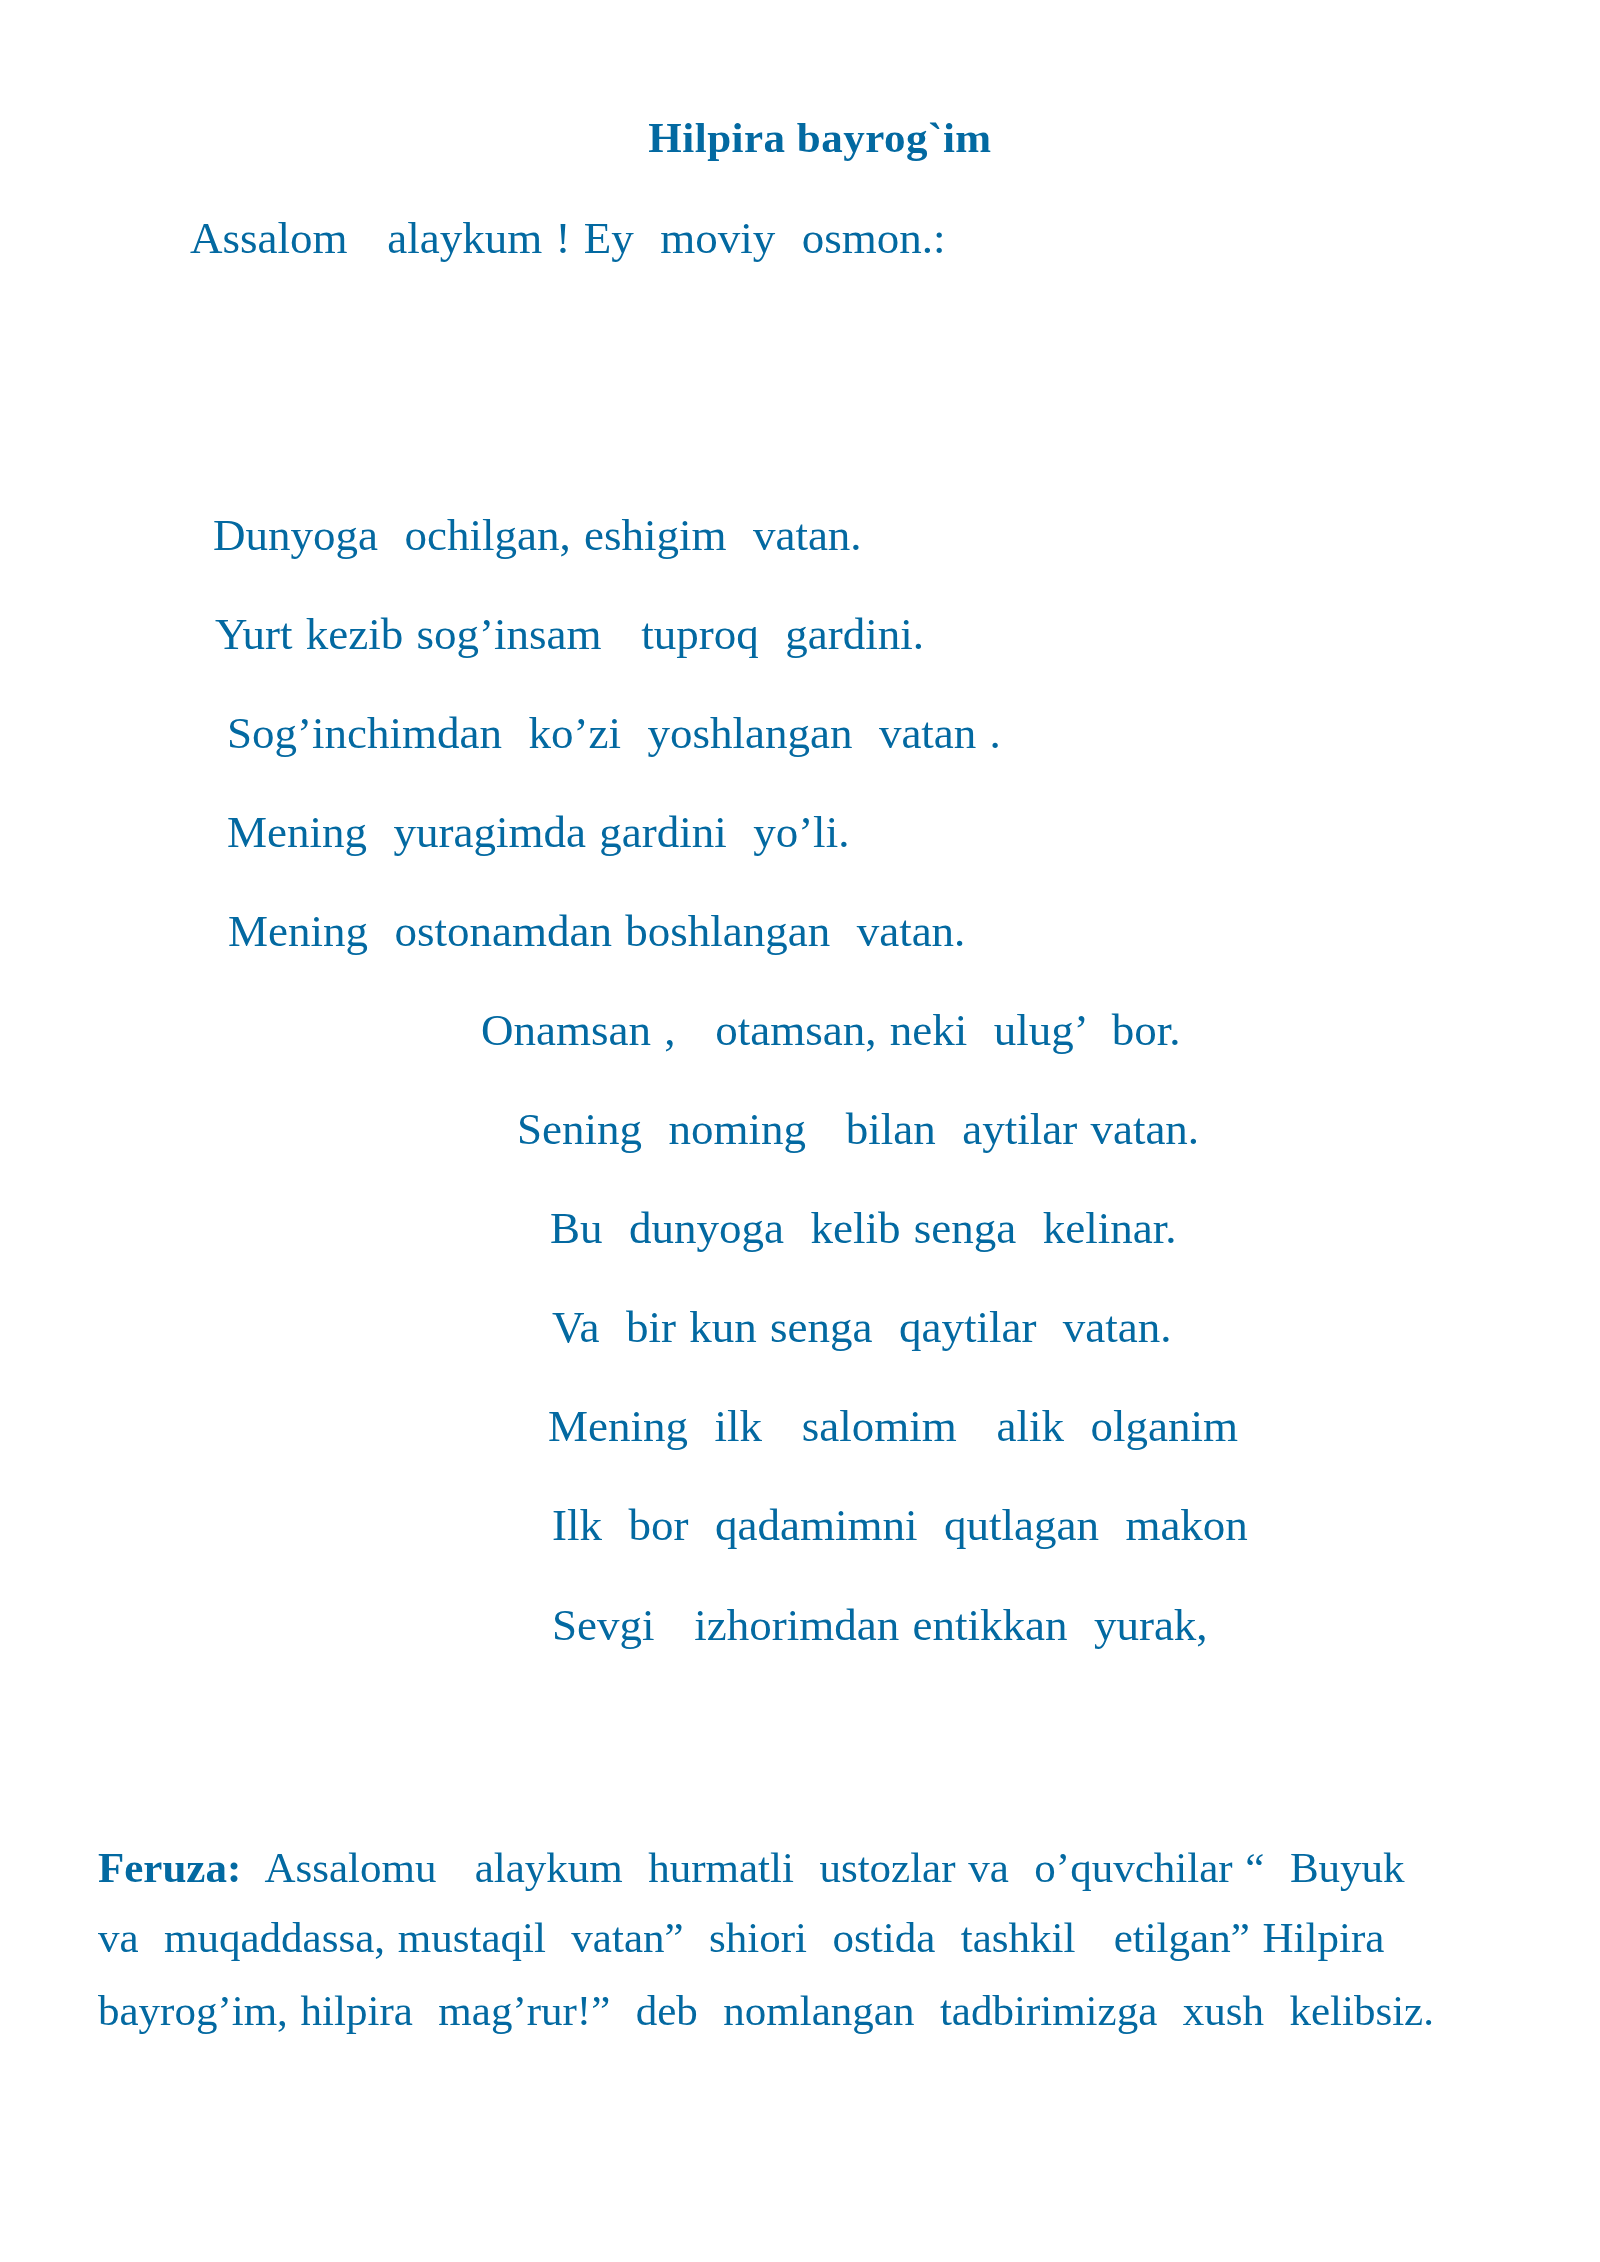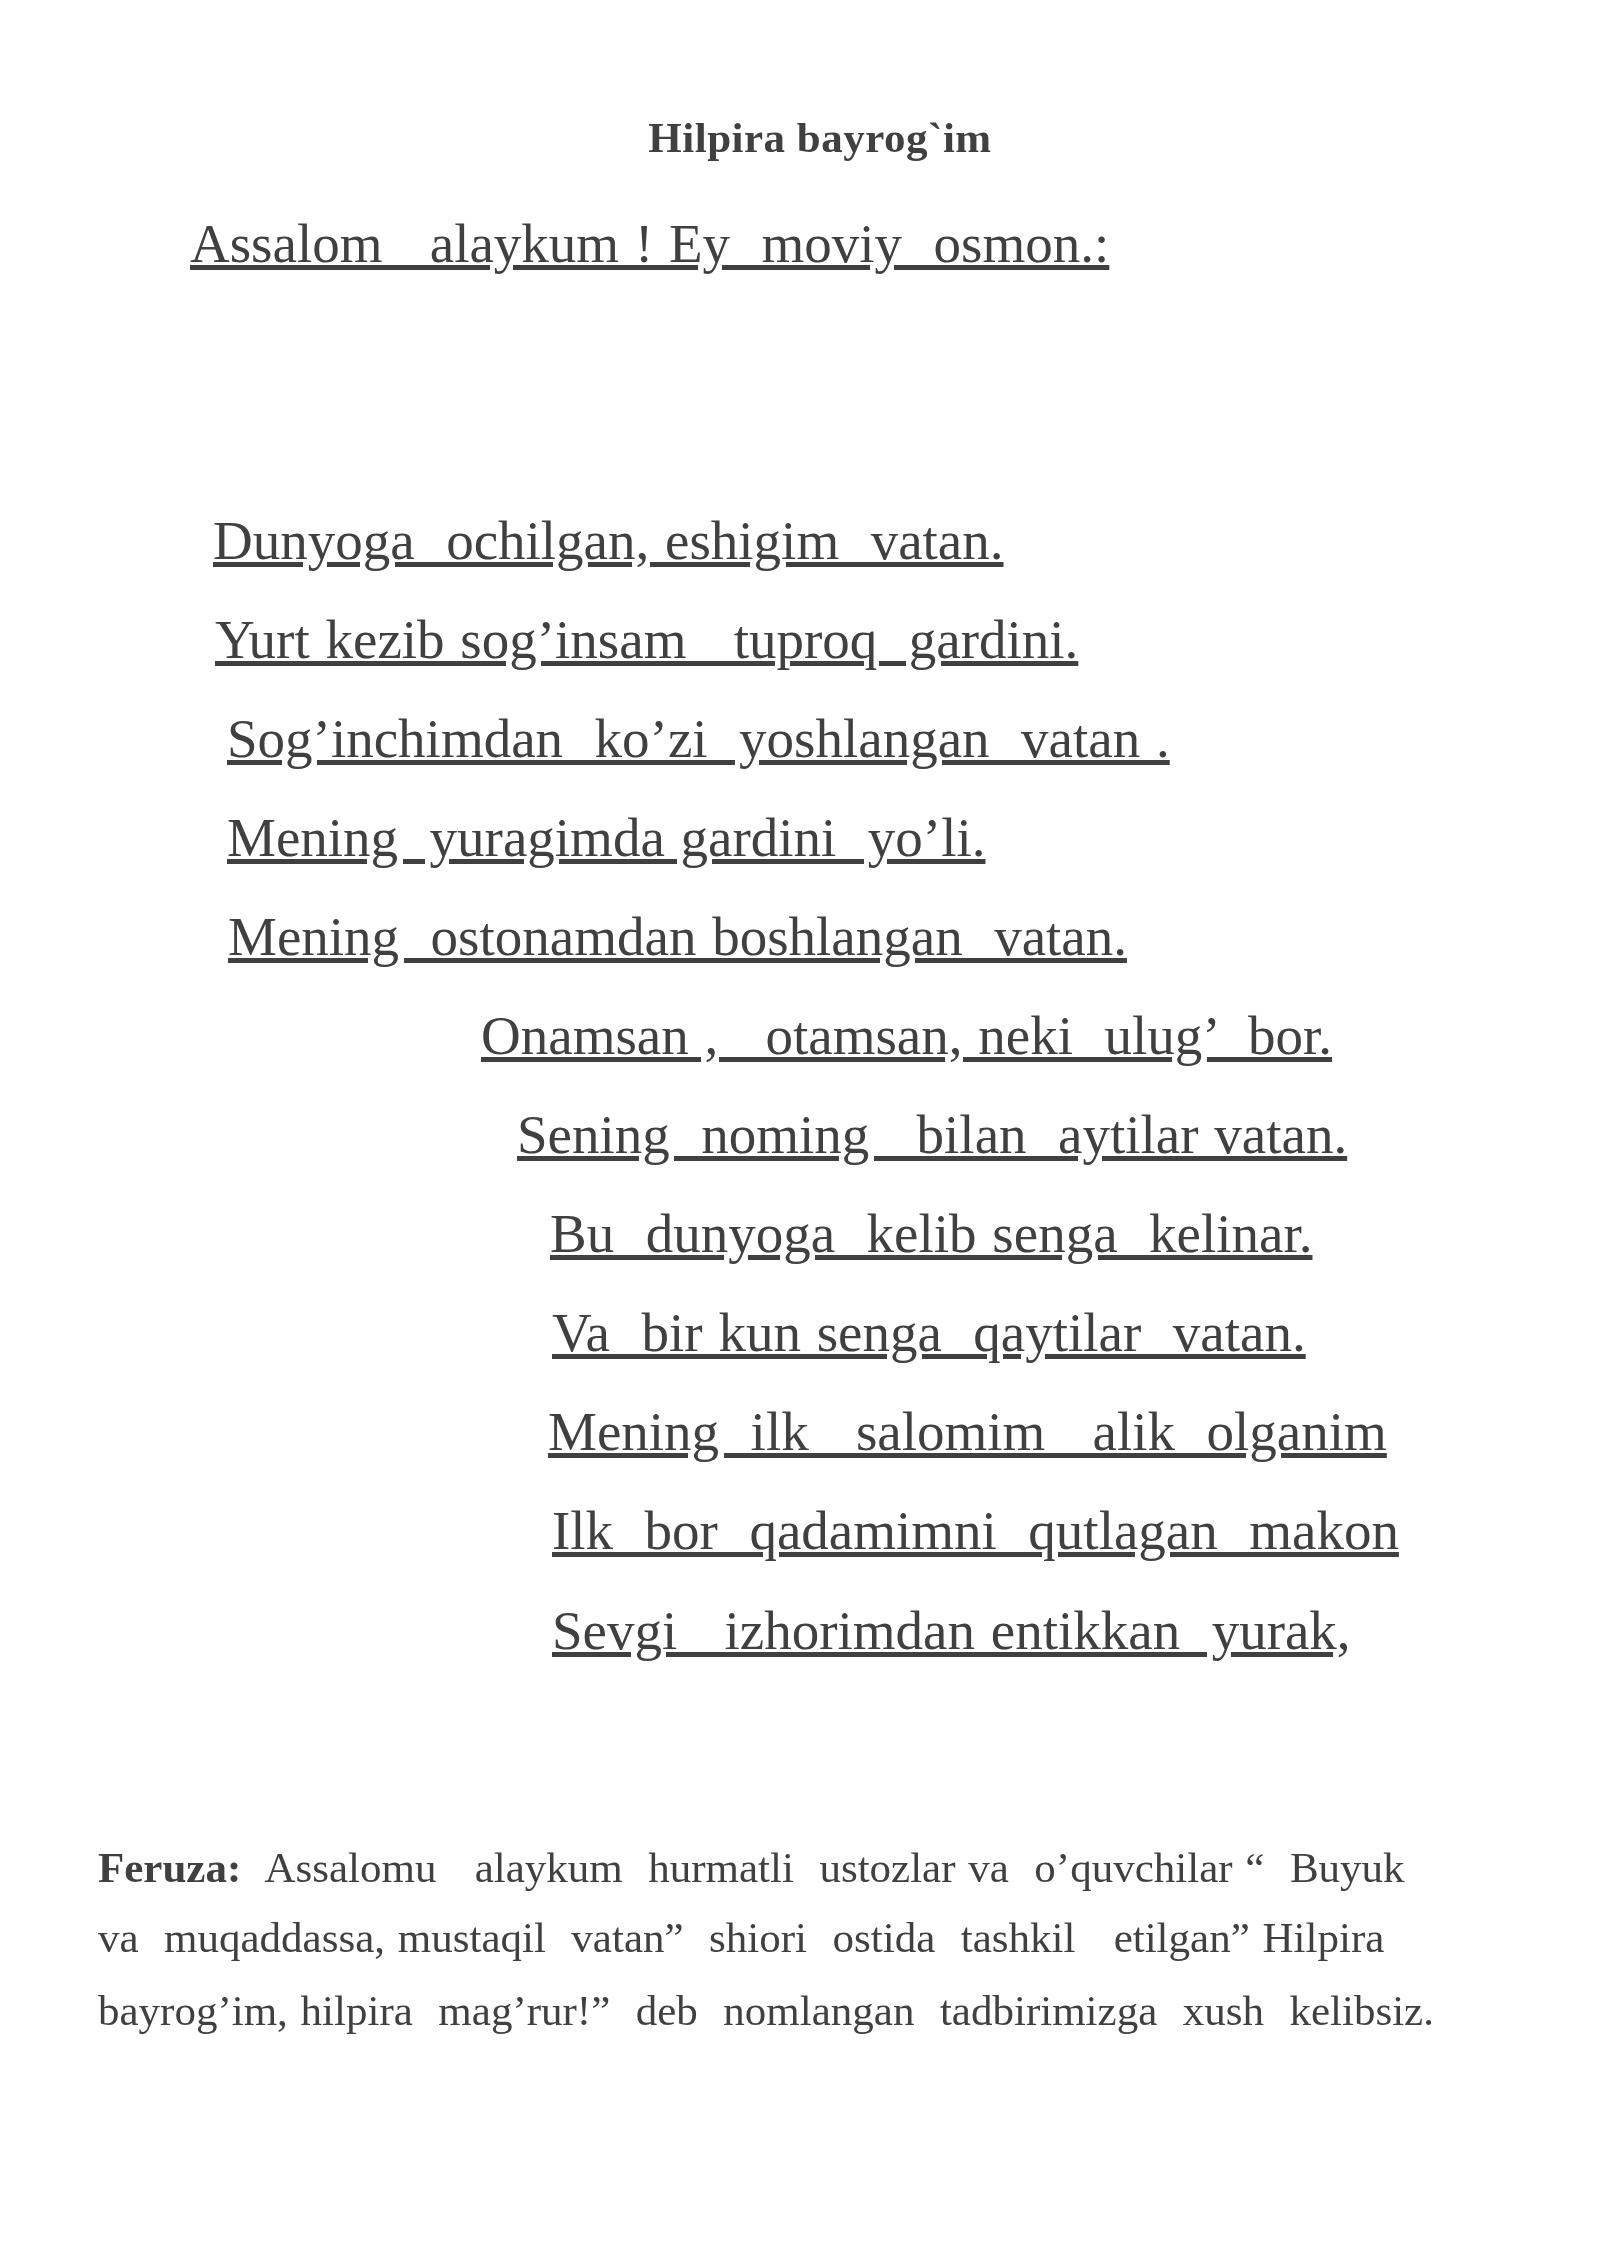--- a/index.html
+++ b/index.html
@@ -7,42 +7,41 @@
     padding: 0;
     background: #ffffff;
   }
   .page {
     position: relative;
     width: 1600px;
     height: 2262px;
     background: #ffffff;
     overflow: hidden;
     font-family: "Liberation Serif", "DejaVu Serif", serif;
-    color: #404040;
+    color: #0369a1;
   }
   .doc-title {
     position: absolute;
     left: 40px;
     top: 116px;
     width: 1560px;
     margin: 0;
     text-align: center;
     font-size: 43px;
     font-weight: bold;
     line-height: 1;
     white-space: pre;
     letter-spacing: 0.5px;
   }
   .poem-line {
     position: absolute;
-    font-size: 55px;
+    font-size: 45px;
     line-height: 1;
     white-space: pre;
     word-spacing: 2px;
-    text-decoration: underline;
   }
   .para-line {
     position: absolute;
     left: 98px;
     font-size: 43px;
     line-height: 1;
     white-space: pre;
     word-spacing: 2px;
   }
   .speaker-label {

